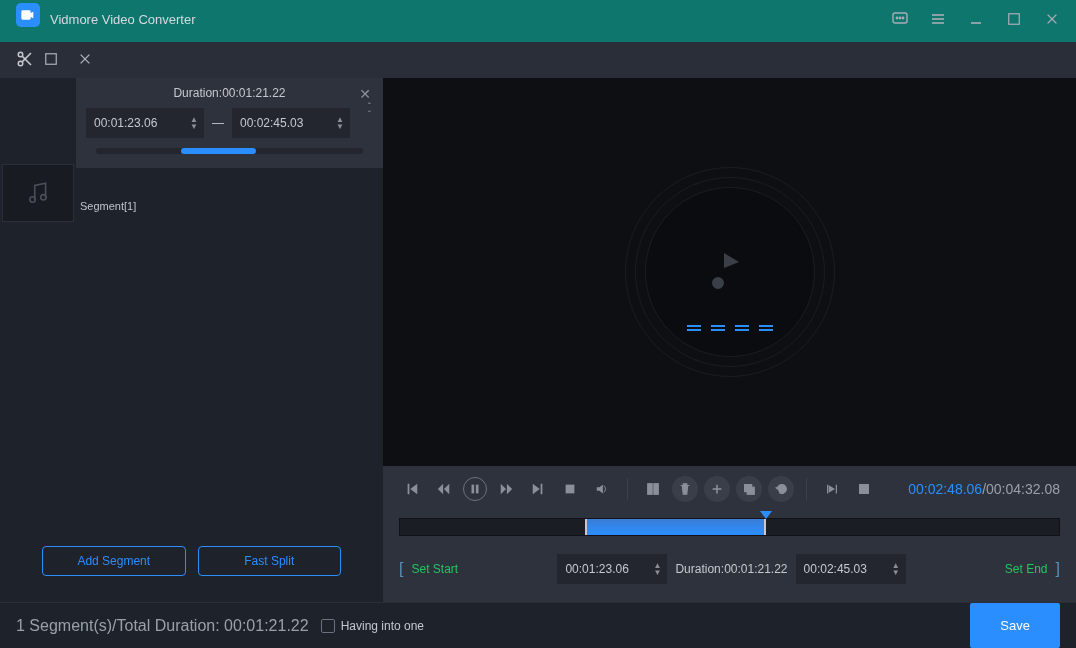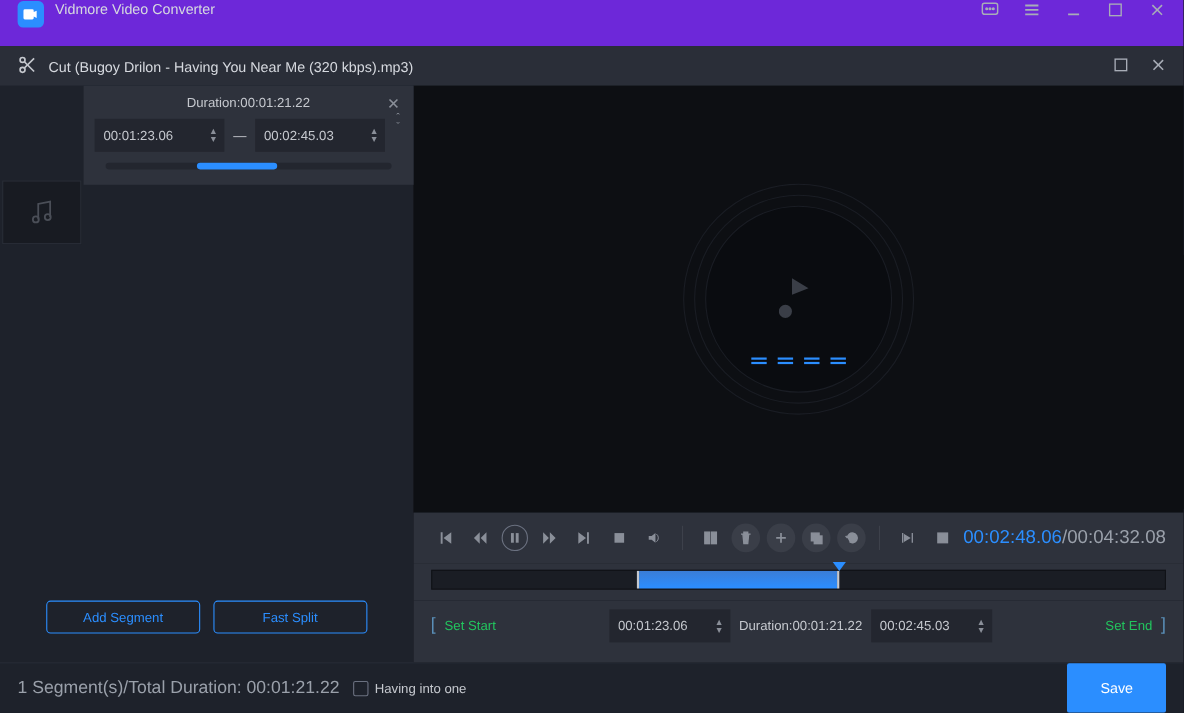--- a/index.html
+++ b/index.html
@@ -1,17 +1,17 @@
 <!DOCTYPE html>
 <html><head>
 <meta charset="utf-8">
 <style>
 *{margin:0;padding:0;box-sizing:border-box;font-family:Arial,sans-serif;-webkit-font-smoothing:antialiased}
 body{background:#1e222b;width:1076px;height:648px;overflow:hidden;color:#c5c8ce;font-size:12px}
-.titlebar{height:42px;background:#6d28d9;display:flex;align-items:flex-start;padding:1px 16px;gap:10px}
+.titlebar{height:42px;background:#0f766e;display:flex;align-items:flex-end;padding:15px 16px;gap:10px}
 .logo{width:24px;height:24px;background:#2b8eff;border-radius:5px;display:flex;align-items:center;justify-content:center}
 .logo svg{width:16px;height:16px;fill:#fff}
 .apptitle{color:#d6d9df;font-size:13px;flex:1}
 .tb-icons{display:flex;gap:22px;align-items:center}
 .tb-icons span{color:#a8adb7;cursor:pointer;display:flex;align-items:center;justify-content:center;width:16px;height:16px}
 .cutbar{height:36px;background:#2a2e38;display:flex;align-items:center;padding:0 16px;gap:10px}
 .cut-title{color:#d6d9df;font-size:13px;flex:1}
 .cutbar-icons{display:flex;gap:20px}
 .cutbar-icons span{color:#a8adb7;cursor:pointer}
 .main{display:flex;height:524px}
@@ -45,21 +45,21 @@
 .note{position:relative;z-index:2}
 .note svg{width:36px;height:50px;fill:#3a3e47}
 .eq{position:absolute;bottom:46px;display:flex;gap:10px}
 .eq span{width:14px;height:6px;border-top:2px solid #2b8eff;border-bottom:2px solid #2b8eff}
 .controls{background:#2e323c;padding:10px 16px;display:flex;align-items:center;gap:6px}
 .ctl{width:26px;height:26px;display:flex;align-items:center;justify-content:center;cursor:pointer;color:#8a8f99}
 .ctl.circ{border:1px solid #6b7180;border-radius:50%;width:24px;height:24px}
 .ctl.act{background:#3a3e48;border-radius:50%}
 .ctl svg{width:14px;height:14px;fill:currentColor}
 .vsep{width:1px;height:22px;background:#3d414b;margin:0 6px}
-.time-read{margin-left:auto;font-size:17px}
+.time-read{margin-left:auto;font-size:14px}
 .time-read .cur{color:#2b8eff}
 .time-read .tot{color:#9aa0aa}
 .timeline{background:#2e323c;padding:6px 16px 10px}
 .track{height:18px;background:#1a1d24;position:relative;border:1px solid #101217}
 .sel{position:absolute;left:28%;width:27.6%;height:100%;background:linear-gradient(#3a7dd6,#2b8eff);border-left:2px solid #c5c8ce;border-right:2px solid #c5c8ce}
 .handle{position:absolute;top:-8px;width:0;height:0;border-left:6px solid transparent;border-right:6px solid transparent;border-top:8px solid #2b8eff}
 .handle.end{left:55.6%;margin-left:-6px}
 .rangebar{background:#2e323c;padding:8px 16px 18px;display:flex;align-items:center;gap:8px}
 .bracket{color:#5a8fb8;font-size:16px;cursor:pointer}
 .link{color:#22c55e;font-size:12px;cursor:pointer}
@@ -119,21 +119,20 @@
   </div>
 </div>
 
 <div class="cutbar">
   <span><svg viewBox="0 0 24 24" width="18" height="18" fill="none" stroke="#c5c8ce" stroke-width="2">
         <circle cx="6" cy="6" r="3"></circle>
         <circle cx="6" cy="18" r="3"></circle>
         <line x1="20" y1="4" x2="8.5" y2="15.5"></line>
         <line x1="20" y1="20" x2="8.5" y2="8.5"></line>
       </svg></span>
-  <div class="cut-title">Cut (Bugoy Drilon - Having You Near Me (320 kbps).mp3)</div>
   <div class="cutbar-icons">
     <span><svg viewBox="0 0 16 16" width="14" height="14" fill="none" stroke="currentColor" stroke-width="1.4">
           <rect x="2" y="2" width="12" height="12"></rect>
         </svg></span>
     <span><svg viewBox="0 0 16 16" width="14" height="14" stroke="currentColor" stroke-width="1.6">
           <line x1="3" y1="3" x2="13" y2="13"></line>
           <line x1="13" y1="3" x2="3" y2="13"></line>
         </svg></span>
   </div>
 </div>
@@ -171,20 +170,21 @@
             <div class="stepper">
                 <span>▲</span>
                 <span>▼</span>
               </div>
           </div>
         </div>
         <div class="mini-track">
             <div class="mini-sel"></div>
           </div>
       </div>
+      <div class="seg-tab">Segment[1]</div>
     </div>
     <div class="btn-row">
       <button class="ghost-btn">Add Segment</button>
       <button class="ghost-btn">Fast Split</button>
     </div>
   </div>
 
   <div class="right">
     <div class="preview">
       <div class="disc">

